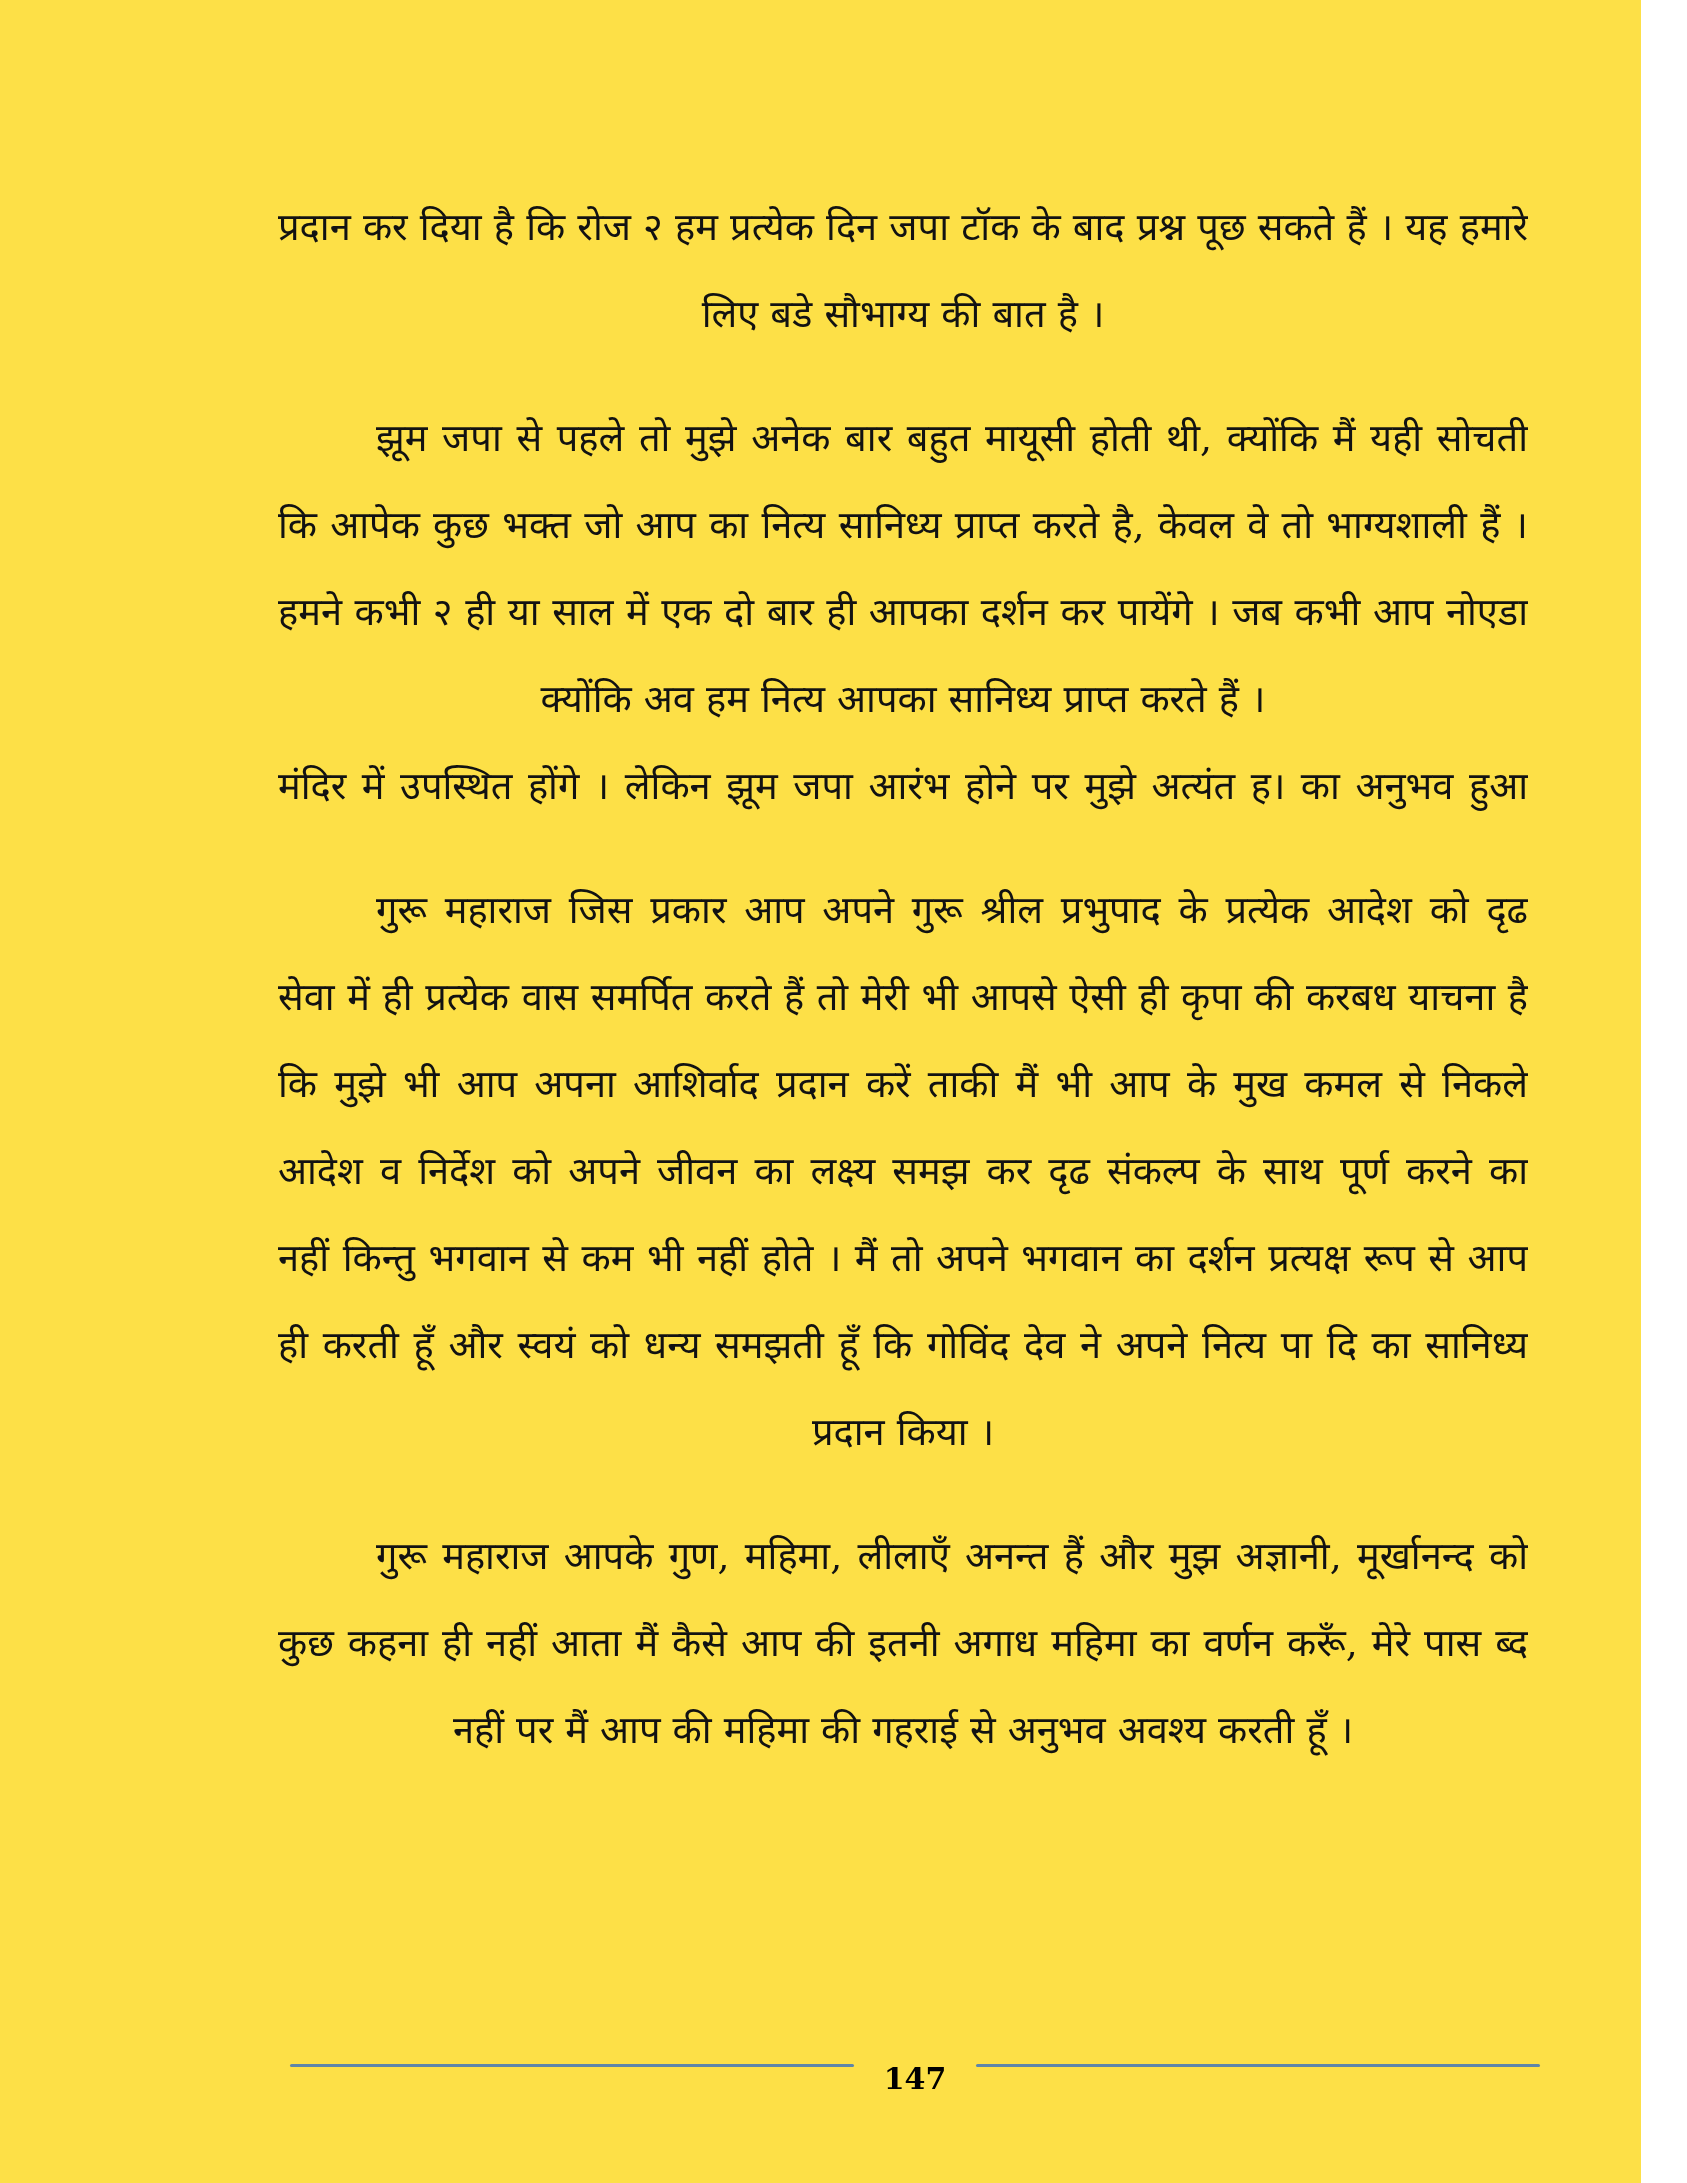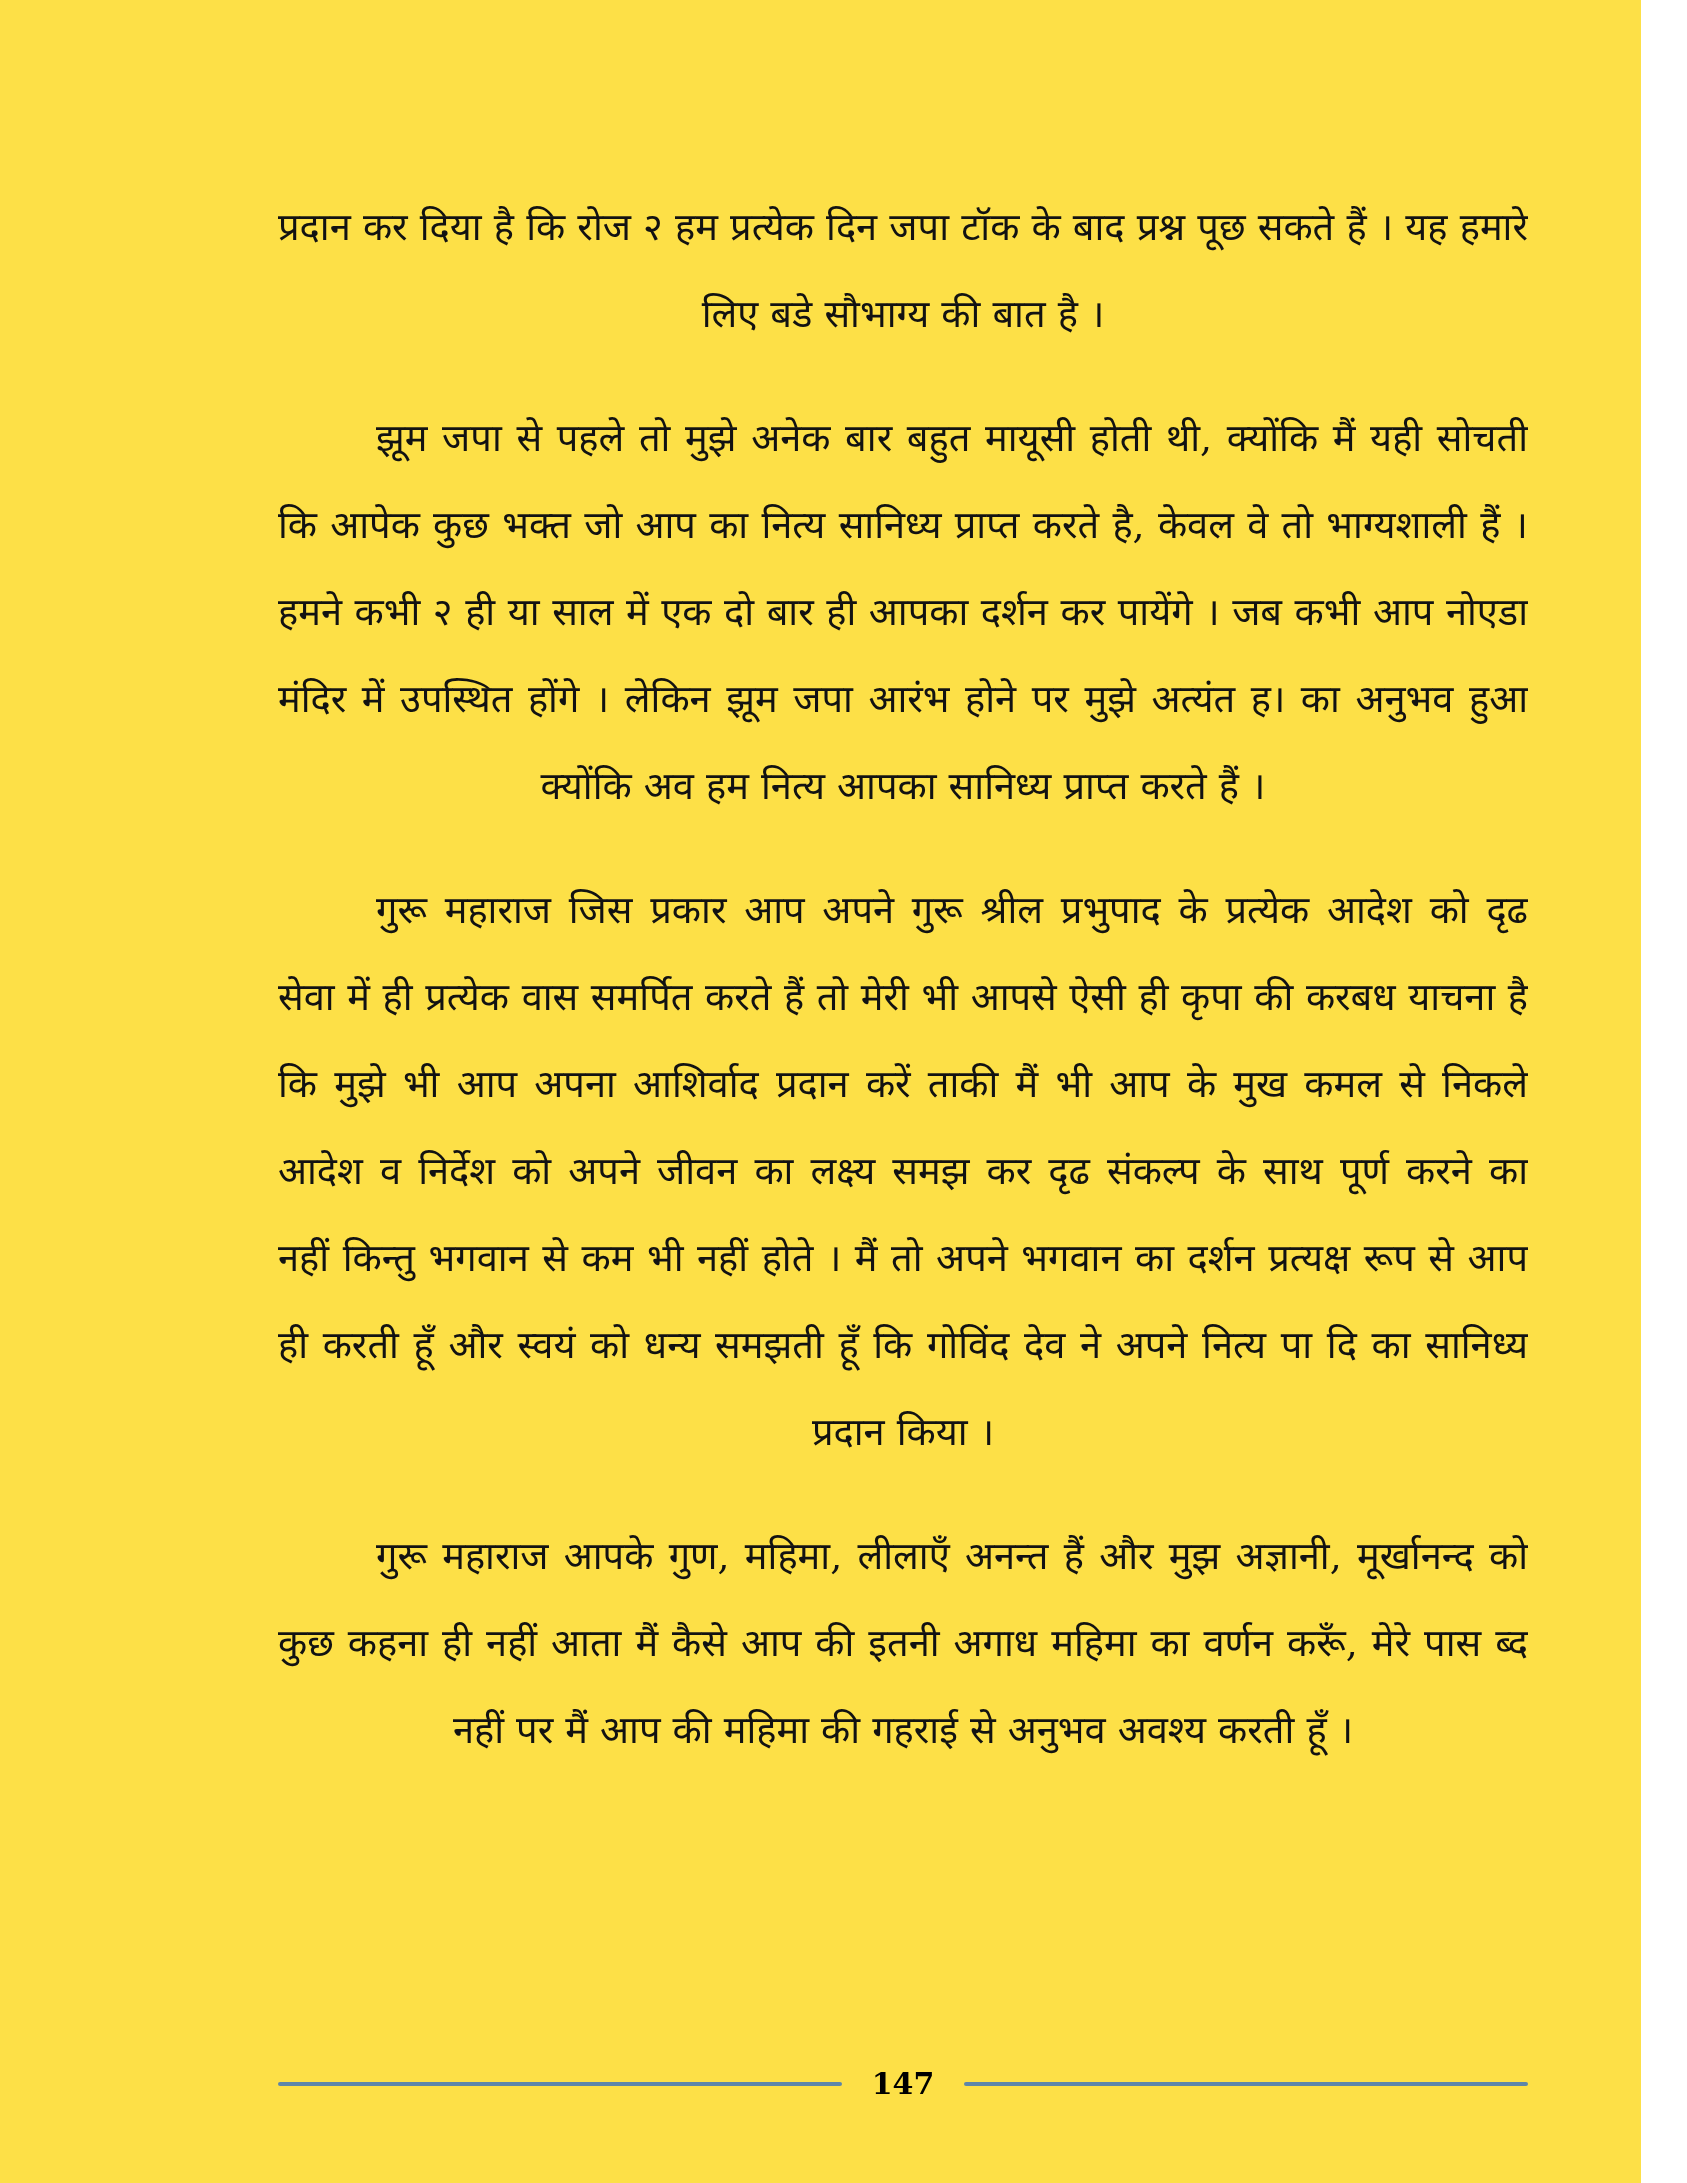--- a/index.html
+++ b/index.html
@@ -42,26 +42,26 @@
   }
   .tline.justify {
     text-align: justify;
     text-align-last: justify;
   }
   .tline.indent {
     text-indent: 98px;
   }
   .footer {
     position: absolute;
-    left: 278px;
+    left: 290px;
     top: 2064px;
     width: 1250px;
     height: 40px;
     display: flex;
-    align-items: center;
+    align-items: flex-start;
   }
   .rule {
     flex: 1;
     height: 3.3px;
     background: #5e86a8;
     border-radius: 2px;
   }
   .pagenum {
     margin: 0 30px;
     font-size: 30px;
@@ -79,22 +79,22 @@
 
     <div class="para">
       <div class="tline justify">प्रदान कर दिया है कि रोज २ हम प्रत्येक दिन जपा टॉक के बाद प्रश्न पूछ सकते हैं । यह हमारे</div>
       <div class="tline">लिए बडे सौभाग्य की बात है ।</div>
     </div>
 
     <div class="para">
       <div class="tline justify indent">झूम जपा से पहले तो मुझे अनेक बार बहुत मायूसी होती थी, क्योंकि मैं यही सोचती थी</div>
       <div class="tline justify">कि आपेक कुछ भक्त जो आप का नित्य सानिध्य प्राप्त करते है, केवल वे तो भाग्यशाली हैं ।</div>
       <div class="tline justify">हमने कभी २ ही या साल में एक दो बार ही आपका दर्शन कर पायेंगे । जब कभी आप नोएडा</div>
+      <div class="tline">क्योंकि अव हम नित्य आपका सानिध्य प्राप्त करते हैं ।</div>
       <div class="tline justify">मंदिर में उपस्थित होंगे । लेकिन झूम जपा  आरंभ  होने पर मुझे अत्यंत ह। का अनुभव हुआ</div>
-      <div class="tline">क्योंकि अव हम नित्य आपका सानिध्य प्राप्त करते हैं ।</div>
     </div>
 
     <div class="para">
       <div class="tline justify indent">गुरू महाराज जिस प्रकार आप अपने गुरू श्रील प्रभुपाद के प्रत्येक आदेश को दृढ संकल्प</div>
       <div class="tline justify">सेवा में ही प्रत्येक  वास समर्पित करते हैं तो मेरी भी आपसे ऐसी ही कृपा की करबध याचना है</div>
       <div class="tline justify">कि मुझे भी आप अपना आशिर्वाद प्रदान करें ताकी मैं भी आप के मुख कमल से निकले प्रत्येक</div>
       <div class="tline justify">आदेश व निर्देश को अपने जीवन का लक्ष्य समझ कर दृढ संकल्प के साथ पूर्ण करने का प्रयास</div>
       <div class="tline justify">नहीं किन्तु भगवान से कम भी नहीं होते । मैं तो अपने भगवान का दर्शन प्रत्यक्ष रूप से आप में</div>
       <div class="tline justify">ही करती हूँ और स्वयं को धन्य समझती हूँ कि गोविंद देव ने अपने नित्य पा दि का सानिध्य मुझे</div>
       <div class="tline">प्रदान किया ।</div>

